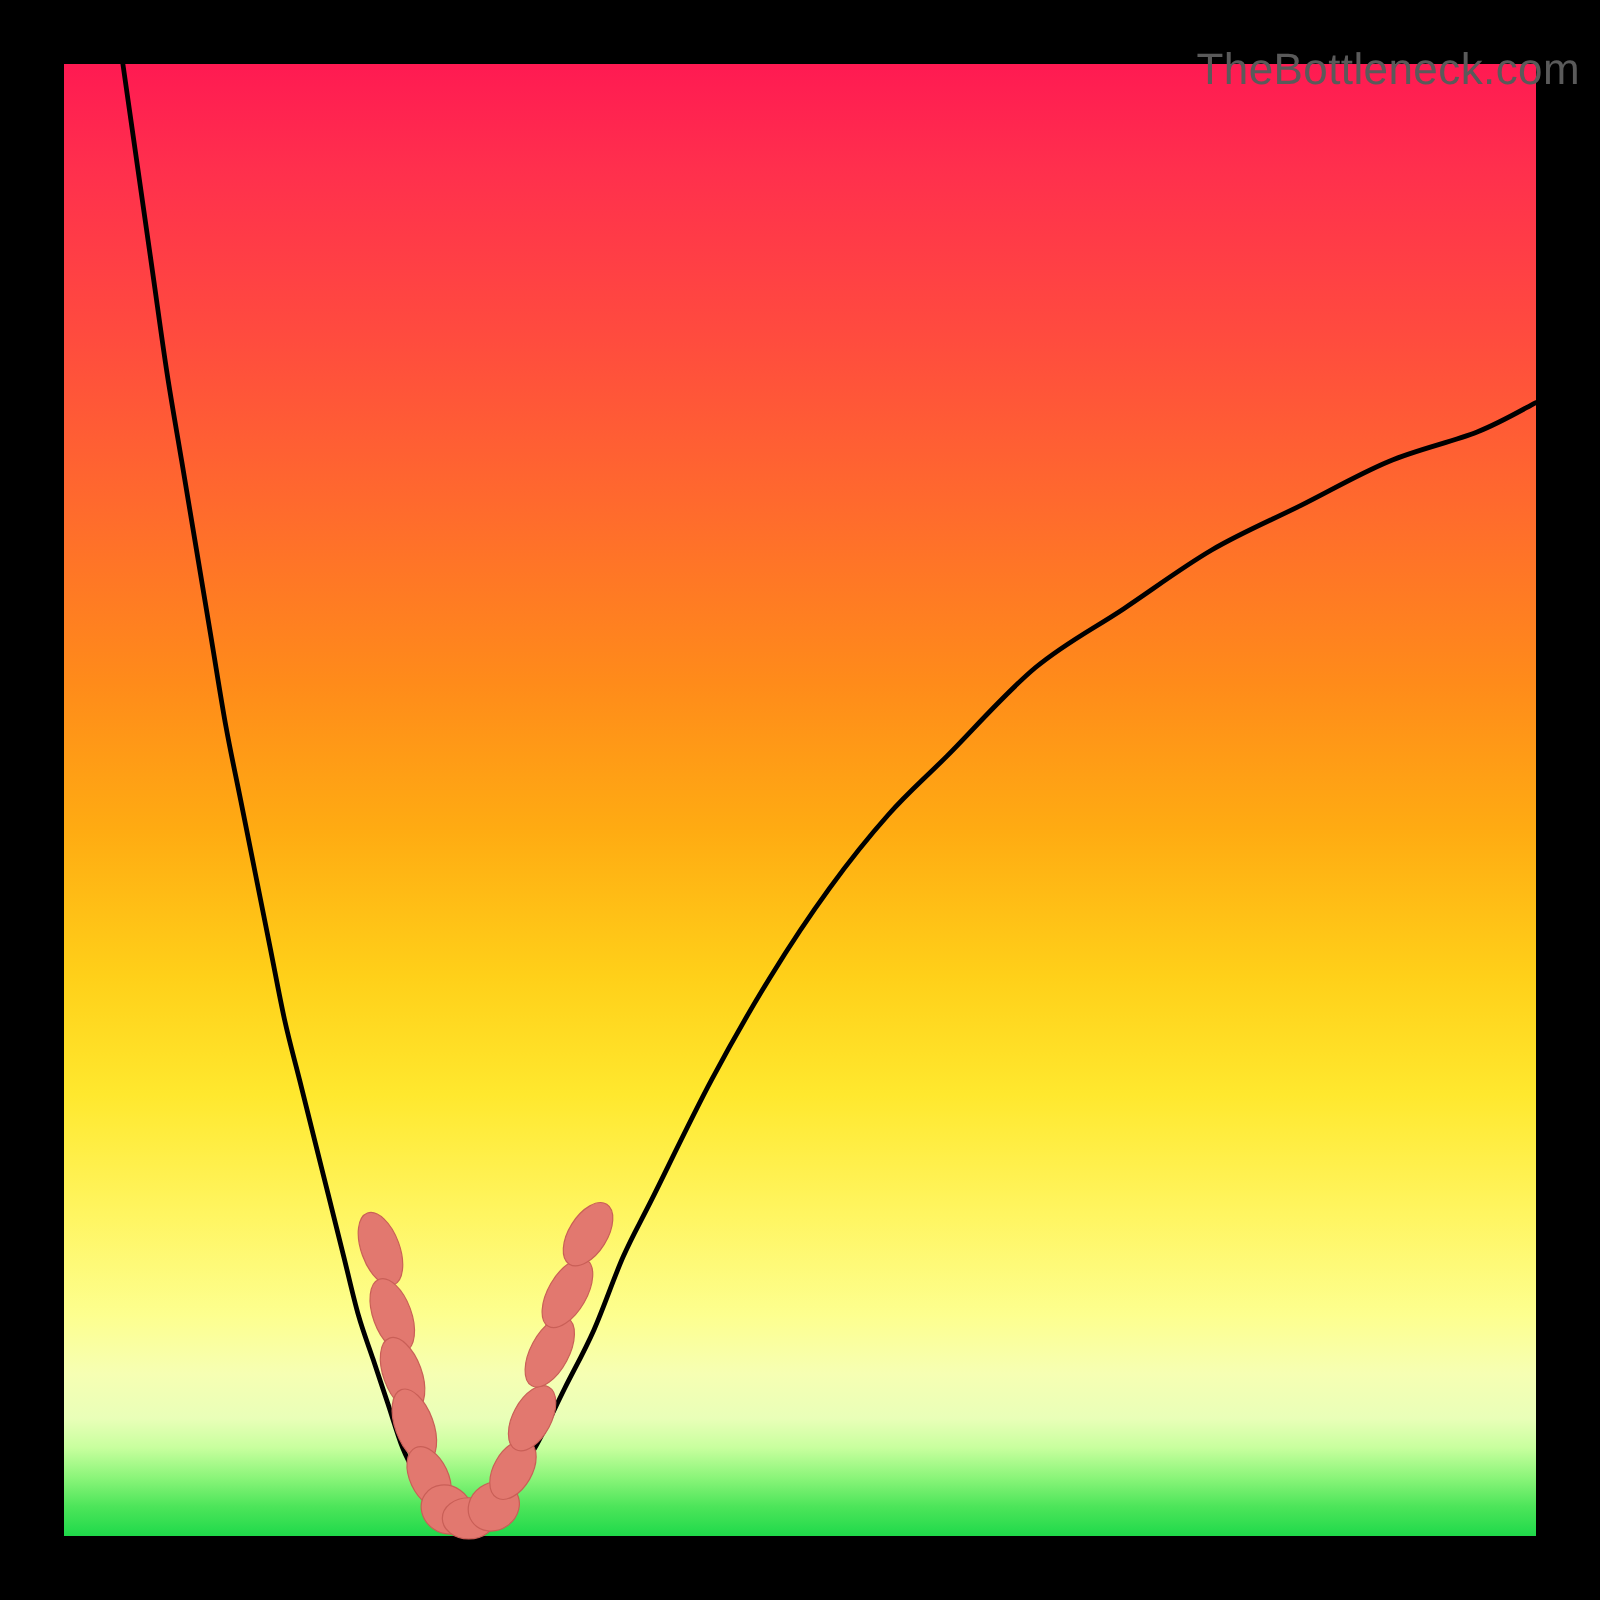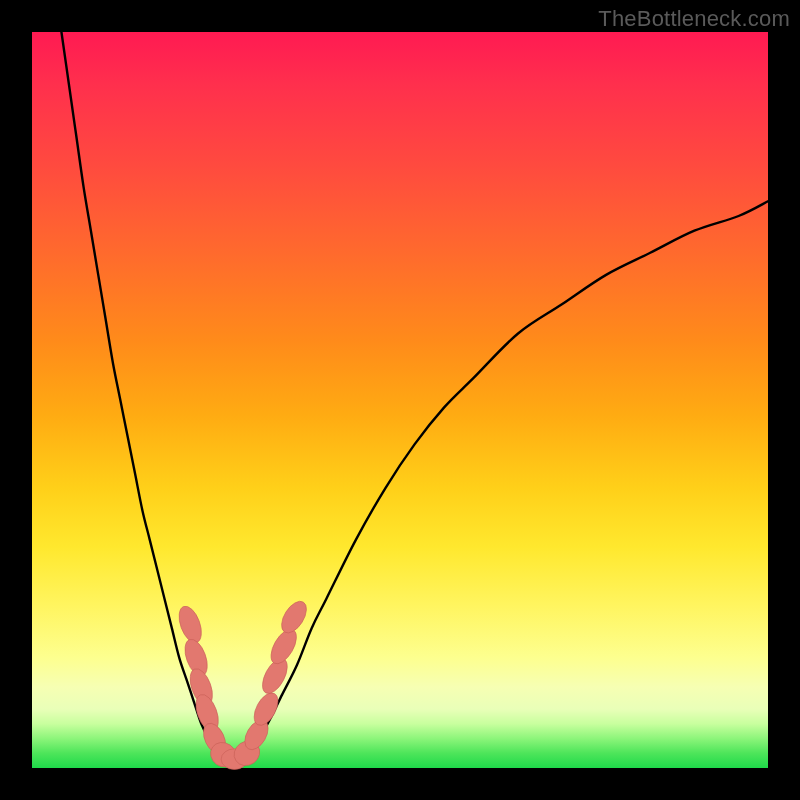--- a/index.html
+++ b/index.html
@@ -39,21 +39,21 @@
       #f6ffb3 89%,
       #e9ffb8 92%,
       #c8ff9e 94%,
       #8cf57a 96%,
       #4de55a 98%,
       #1fd94a 100%
     );
   }
   .watermark {
     position: absolute;
-    top: 6px;
+    top: 22px;
     right: 10px;
     color: #5a5a5a;
     font-size: 22px;
     font-weight: 500;
     letter-spacing: 0.2px;
     user-select: none;
   }
   svg.curve {
     position: absolute;
     left: 0;

